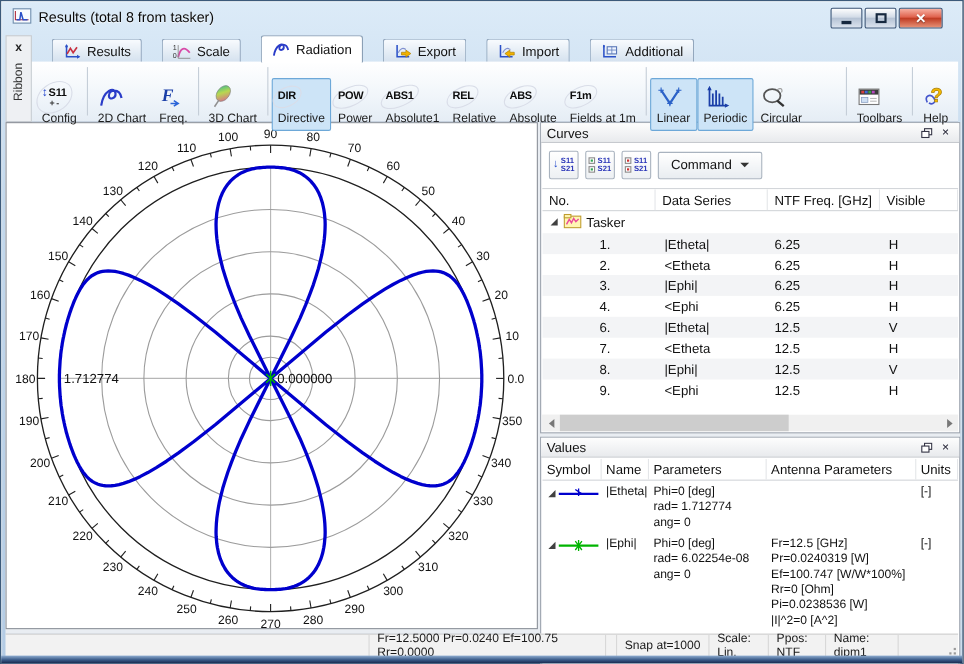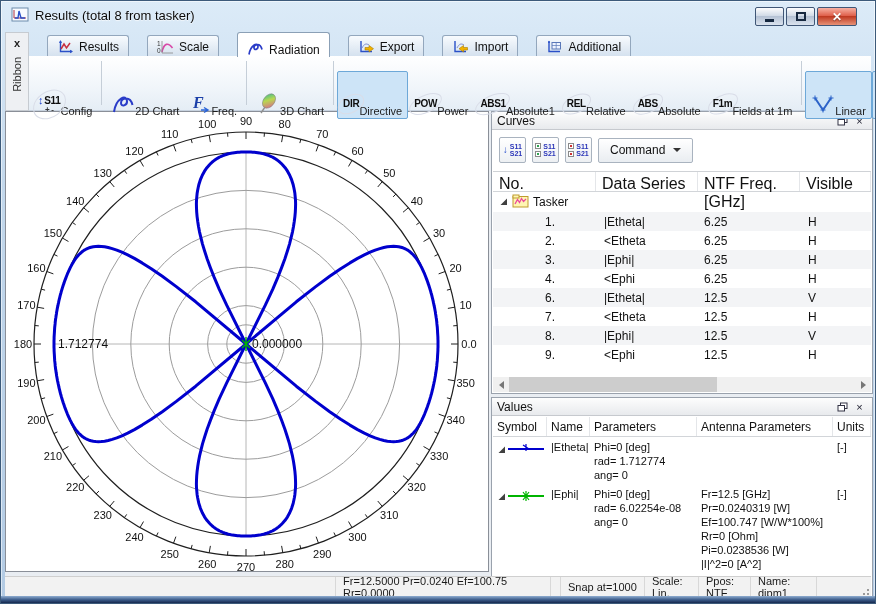--- a/index.html
+++ b/index.html
@@ -27,27 +27,27 @@
   .ribbon-strip{position:absolute;left:4px;top:31px;width:24px;height:79px;background:#eef0f3;
     border:1px solid #c6cbd1;display:flex;flex-direction:column;align-items:center;}
   .ribbon-x{width:18px;height:16px;margin-top:2px;display:flex;align-items:center;justify-content:center;
     font-size:11px;font-weight:bold;color:#222;border:1px solid transparent;border-radius:2px;cursor:default;}
   .ribbon-label{margin-top:6px;writing-mode:vertical-rl;transform:rotate(180deg);font-size:11px;color:#333;}
   
   .tabs{position:absolute;left:30px;top:31px;height:25px;display:flex;gap:2px;align-items:flex-end;}
   .tab{height:22px;display:flex;align-items:center;gap:5px;padding:0 9px;
     background:linear-gradient(#f8fbfe,#e2ebf4 60%,#d3e0ee);
     border:1px solid #93a7bd;border-bottom:none;border-radius:3px 3px 0 0;cursor:default;margin-left:16px;}
-  .tab.active{background:#fff;height:25px;border-color:#8ba0b6;position:relative;z-index:3;align-items:flex-end;}
+  .tab.active{background:#fff;height:25px;border-color:#8ba0b6;position:relative;z-index:3;}
   .tab .ticn{width:17px;height:16px;display:inline-block;}
   
   .toolbar{position:absolute;left:28px;top:55px;right:4px;height:55px;
     background:linear-gradient(#ffffff,#f0f5fa 60%,#e5edf5);
     border-bottom:1px solid #c7d2df;display:flex;align-items:center;padding:0 3px;z-index:2;}
-  .tbtn{height:48px;display:flex;flex-direction:row;align-items:flex-end;justify-content:flex-start;
+  .tbtn{height:48px;display:flex;flex-direction:column;align-items:flex-start;justify-content:flex-start;
     padding:3px 5px 1px 5px;border:1px solid transparent;border-radius:2px;cursor:default;margin-top:24px;}
   .tbtn.selected{background:#cde4f7;border-color:#6da8d8;}
   .tbtn .ticon{height:26px;display:flex;align-items:center;justify-content:center;}
   .tbtn .tlabel{font-size:11px;color:#1c1c1c;white-space:nowrap;margin-top:1px;}
   .txticon{font-weight:bold;font-size:10px;color:#0d0d0d;letter-spacing:-.3px;position:relative;line-height:10px;text-align:center;}
   .txticon::before{content:"";position:absolute;left:-6px;right:-6px;top:-4px;bottom:-4px;
     border:1px solid #d9dde8;border-radius:60% 40% 60% 40%;transform:rotate(-18deg);}
   .txticon span{position:relative;}
   .cfg-sub{display:block;font-size:8px;line-height:8px;color:#333;}
   .cfg-arrow{color:#2244cc;font-size:11px;margin-right:1px;}
@@ -74,21 +74,21 @@
   .smark{width:6px;height:6px;border:1px solid #8a8a8a;background:#fff;position:relative;}
   .smark::after{content:"";position:absolute;left:1px;top:1px;right:1px;bottom:1px;}
   .smark.green::after{background:#2fa352;}
   .smark.red::after{background:#cf3030;}
   .command-btn{height:25px;padding:0 11px;border:1px solid #a9b3bf;border-radius:2px;
     background:linear-gradient(#ffffff,#e9edf1);display:flex;align-items:center;gap:8px;cursor:default;}
   .caret{width:0;height:0;border-left:4px solid transparent;border-right:4px solid transparent;border-top:4px solid #333;}
   
   .ctable{position:absolute;left:1px;right:1px;top:59px;bottom:17px;border-top:1px solid #cfd2d6;overflow:hidden;background:#fff;}
   .chead{display:flex;height:20px;border-bottom:1px solid #d2d5d9;background:#fff;}
-  .chead > div{padding:3px 0 0 6px;border-right:1px solid #e4e6e9;font-size:16px;color:#111;}
+  .chead > div{padding:3px 0 0 6px;border-right:1px solid #e4e6e9;font-size:12px;color:#111;}
   .col-no{width:103px;flex:none;}
   .col-series{width:102px;flex:none;}
   .col-freq{width:102px;flex:none;}
   .col-vis{flex:1;}
   .crow{display:flex;height:19px;align-items:center;font-size:12px;}
   .crow.alt{background:#f3f4f6;}
   .crow .c-no{width:103px;flex:none;padding-left:52px;}
   .crow .c-series{width:102px;flex:none;padding-left:8px;}
   .crow .c-freq{width:102px;flex:none;padding-left:6px;}
   .crow .c-vis{flex:1;padding-left:8px;}

